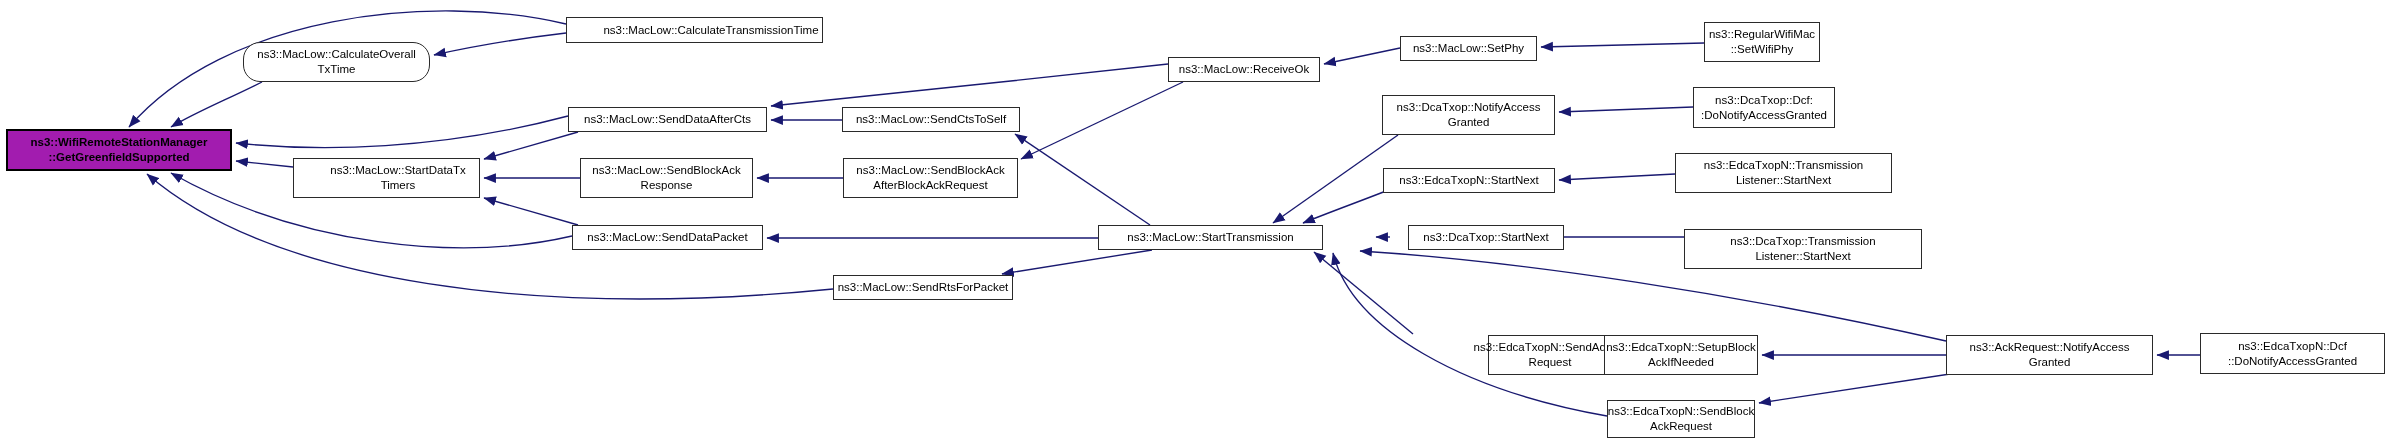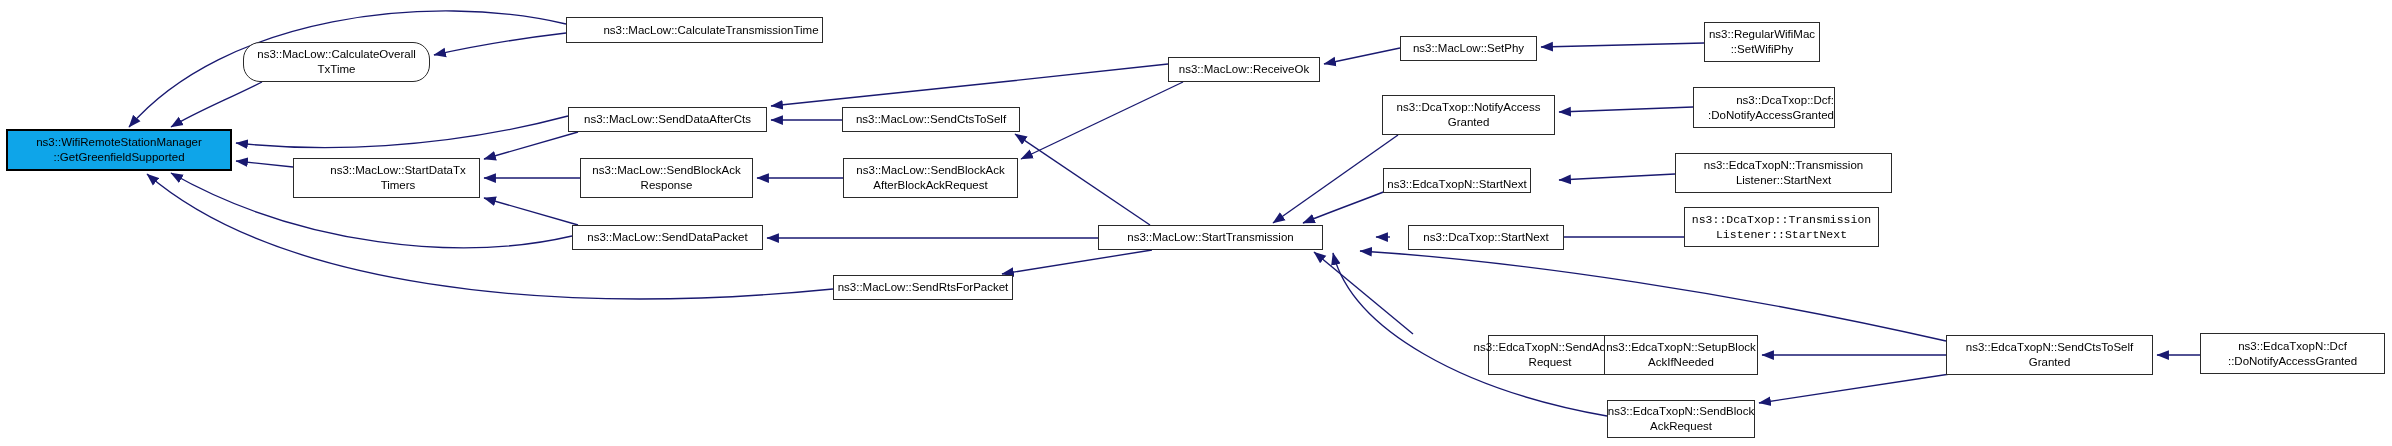--- a/index.html
+++ b/index.html
@@ -26,23 +26,24 @@
     line-height: 15px;
     display: flex;
     flex-direction: column;
     align-items: center;
     justify-content: center;
     text-align: center;
     white-space: nowrap;
     cursor: pointer;
   }
   .node.hl {
-    background: #0ea5e9;
+    background: #a21caf;
     border: 2.4px solid #000000;
     cursor: default;
+    font-weight: bold;
   }
   .node span { display: block; }
   .edge { fill: none; stroke-width: 1.35px; }
 </style>
 </head>
 <body>
 
 <div id="canvas">
   <svg id="edge-layer" width="2392" height="446" viewBox="0 0 2392 446" xmlns="http://www.w3.org/2000/svg">
     <defs>
@@ -127,52 +128,52 @@
       <div class="node" style="left: 1098px; top: 225px; width: 225px; height: 25px;">
         <span>ns3::MacLow::StartTransmission</span>
       </div>
       <div class="node" style="left: 1400px; top: 36px; width: 137px; height: 25px;">
         <span>ns3::MacLow::SetPhy</span>
       </div>
       <div class="node" style="left: 1382px; top: 95px; width: 173px; height: 40px;">
         <span>ns3::DcaTxop::NotifyAccess</span>
         <span>Granted</span>
       </div>
-      <div class="node" style="left: 1383px; top: 168px; width: 148px; height: 25px; justify-content: flex-end;">
+      <div class="node" style="left: 1383px; top: 168px; width: 172px; height: 25px;">
         <span>ns3::EdcaTxopN::StartNext</span>
       </div>
       <div class="node" style="left: 1390px; top: 225px; width: 156px; height: 25px; margin-left: 18px;">
         <span>ns3::DcaTxop::StartNext</span>
       </div>
       <div class="node" style="left: 1704px; top: 22px; width: 116px; height: 40px;">
         <span>ns3::RegularWifiMac</span>
         <span>::SetWifiPhy</span>
       </div>
-      <div class="node" style="left: 1693px; top: 87px; width: 142px; height: 41px; align-items: flex-end;">
+      <div class="node" style="left: 1693px; top: 87px; width: 142px; height: 41px;">
         <span>ns3::DcaTxop::Dcf:</span>
         <span>:DoNotifyAccessGranted</span>
       </div>
       <div class="node" style="left: 1675px; top: 153px; width: 217px; height: 40px;">
         <span>ns3::EdcaTxopN::Transmission</span>
         <span>Listener::StartNext</span>
       </div>
-      <div class="node" style="left: 1684px; top: 207px; width: 195px; height: 40px; font-family: Liberation Mono, monospace;">
+      <div class="node" style="left: 1684px; top: 229px; width: 238px; height: 40px;">
         <span>ns3::DcaTxop::Transmission</span>
         <span>Listener::StartNext</span>
       </div>
       <div class="node" style="left: 1488px; top: 335px; width: 124px; height: 40px;">
         <span>ns3::EdcaTxopN::SendAddBa</span>
         <span>Request</span>
       </div>
       <div class="node" style="left: 1604px; top: 335px; width: 154px; height: 40px;">
         <span>ns3::EdcaTxopN::SetupBlock</span>
         <span>AckIfNeeded</span>
       </div>
       <div class="node" style="left: 1946px; top: 335px; width: 207px; height: 40px;">
-        <span>ns3::EdcaTxopN::SendCtsToSelf</span>
+        <span>ns3::AckRequest::NotifyAccess</span>
         <span>Granted</span>
       </div>
       <div class="node" style="left: 2200px; top: 333px; width: 185px; height: 41px;">
         <span>ns3::EdcaTxopN::Dcf</span>
         <span>::DoNotifyAccessGranted</span>
       </div>
       <div class="node" style="left: 1607px; top: 400px; width: 148px; height: 38px;">
         <span>ns3::EdcaTxopN::SendBlock</span>
         <span>AckRequest</span>
       </div>

